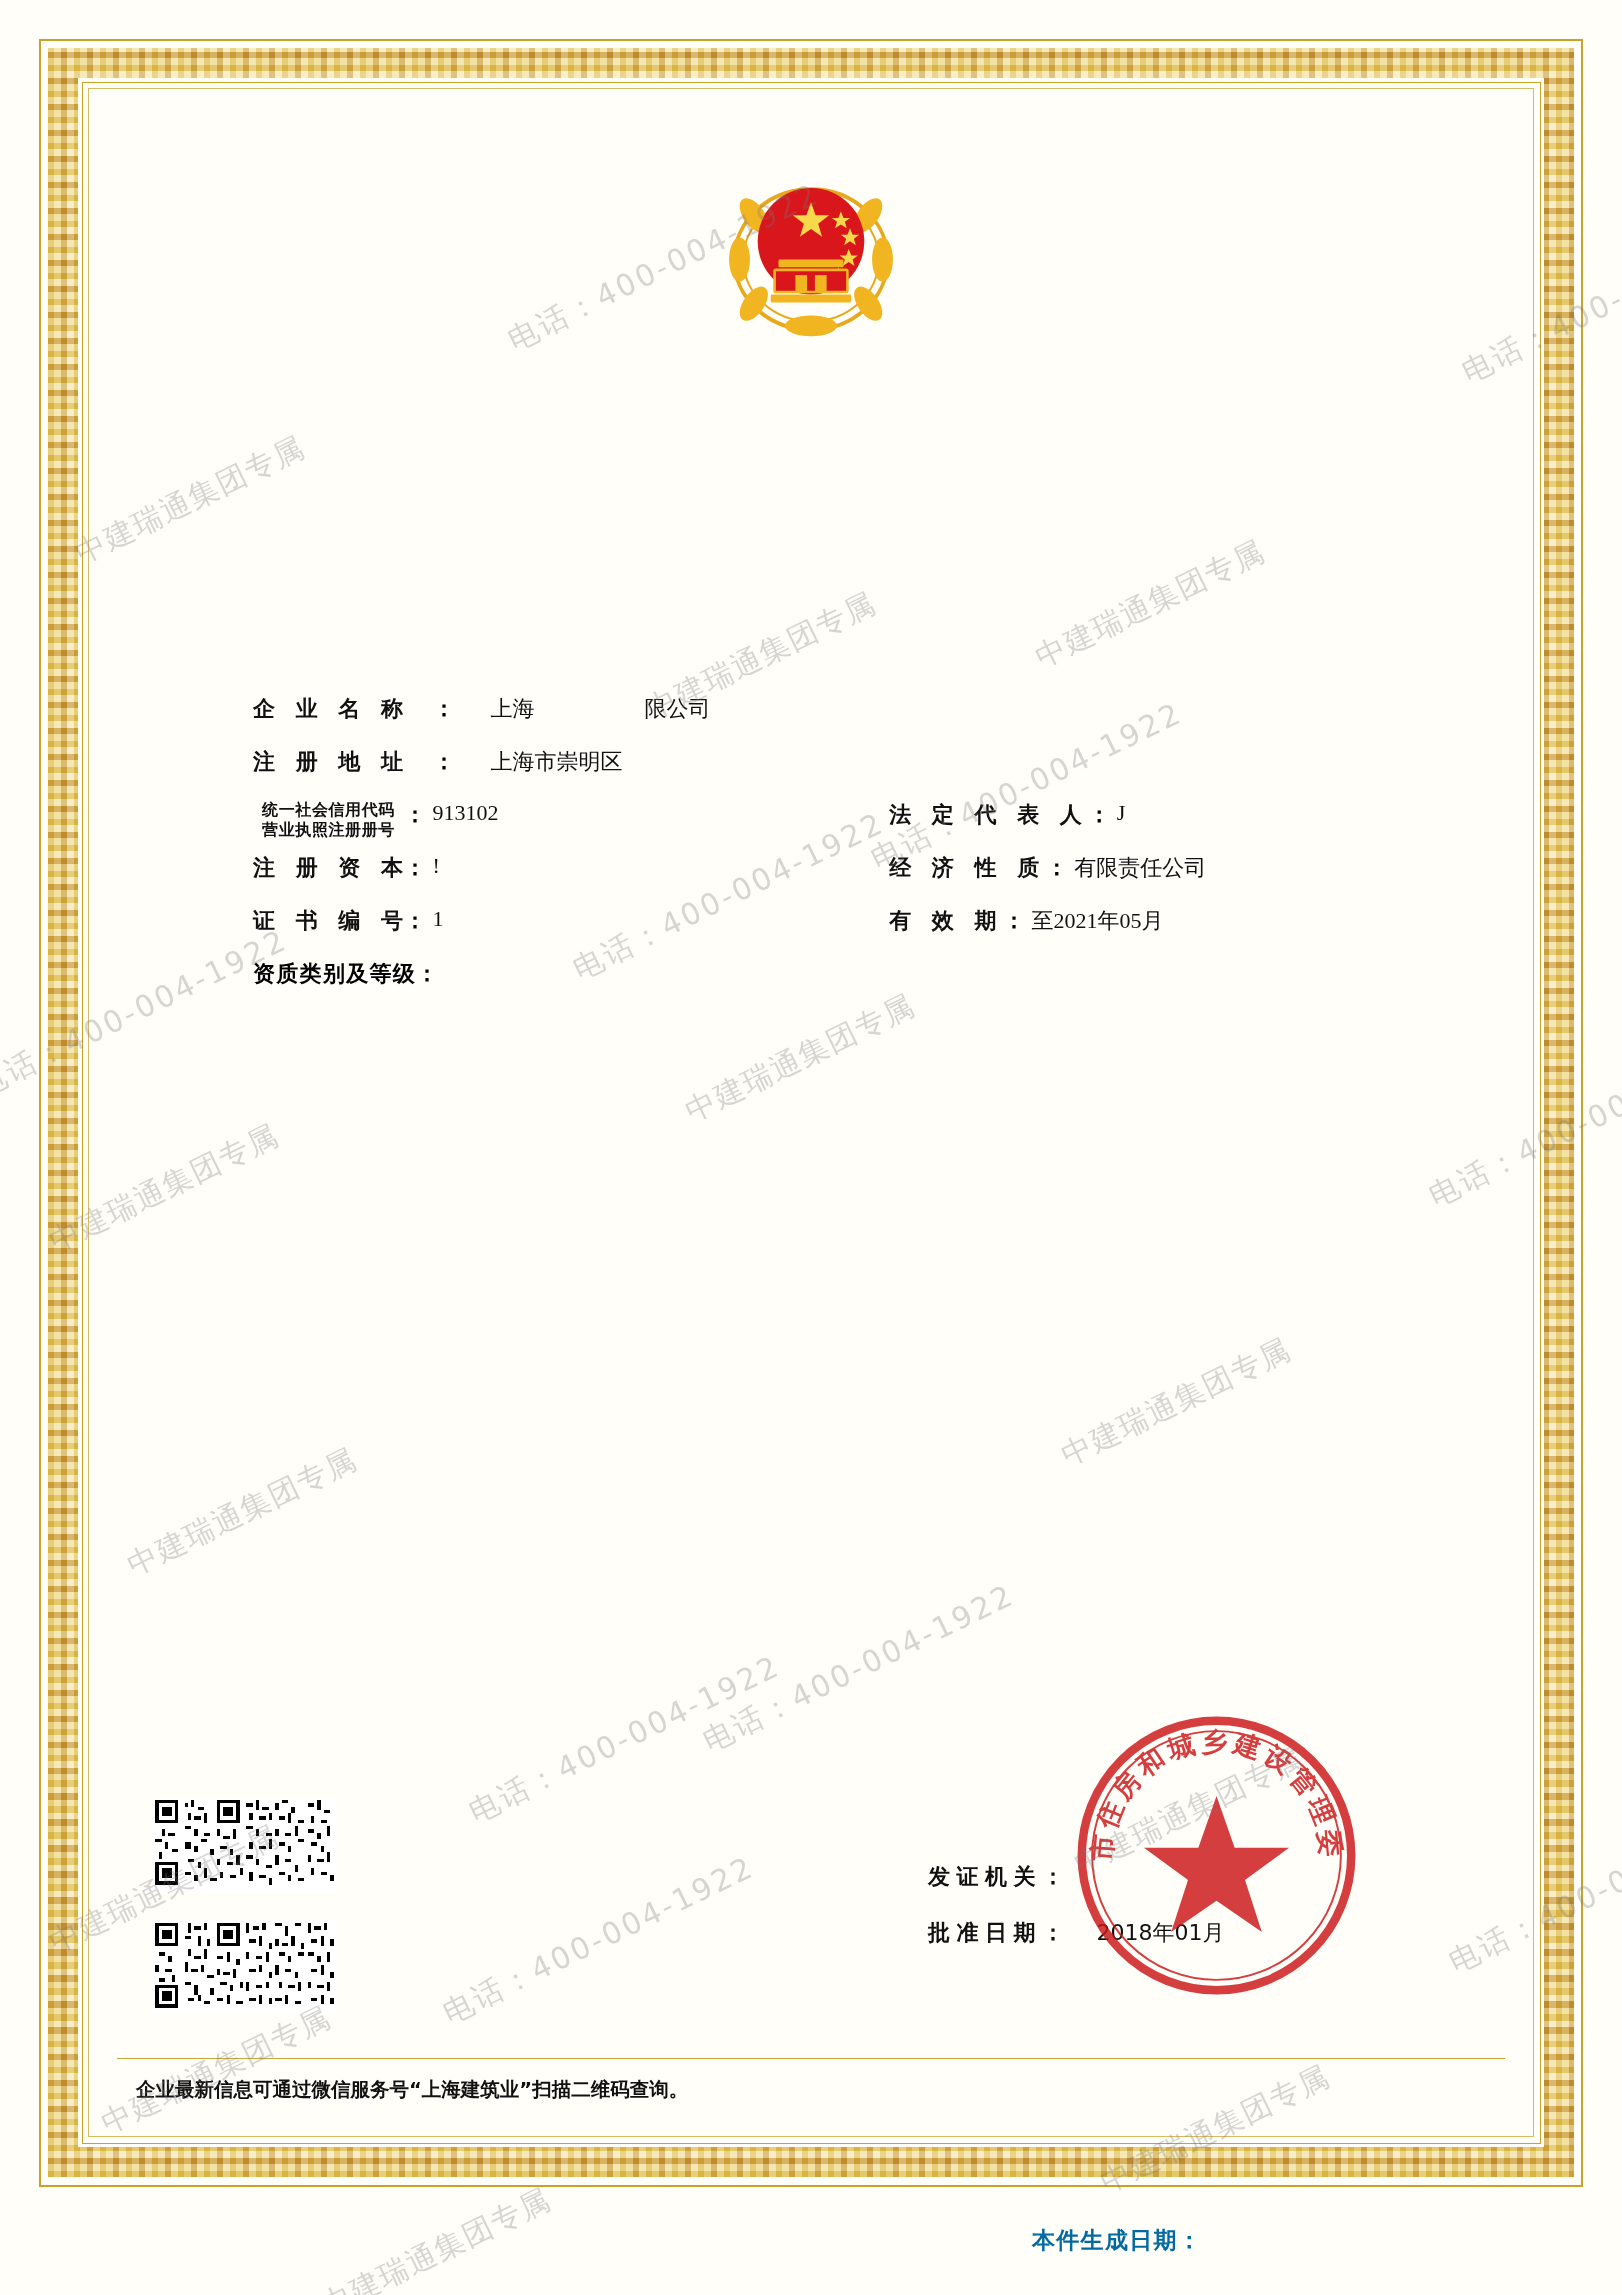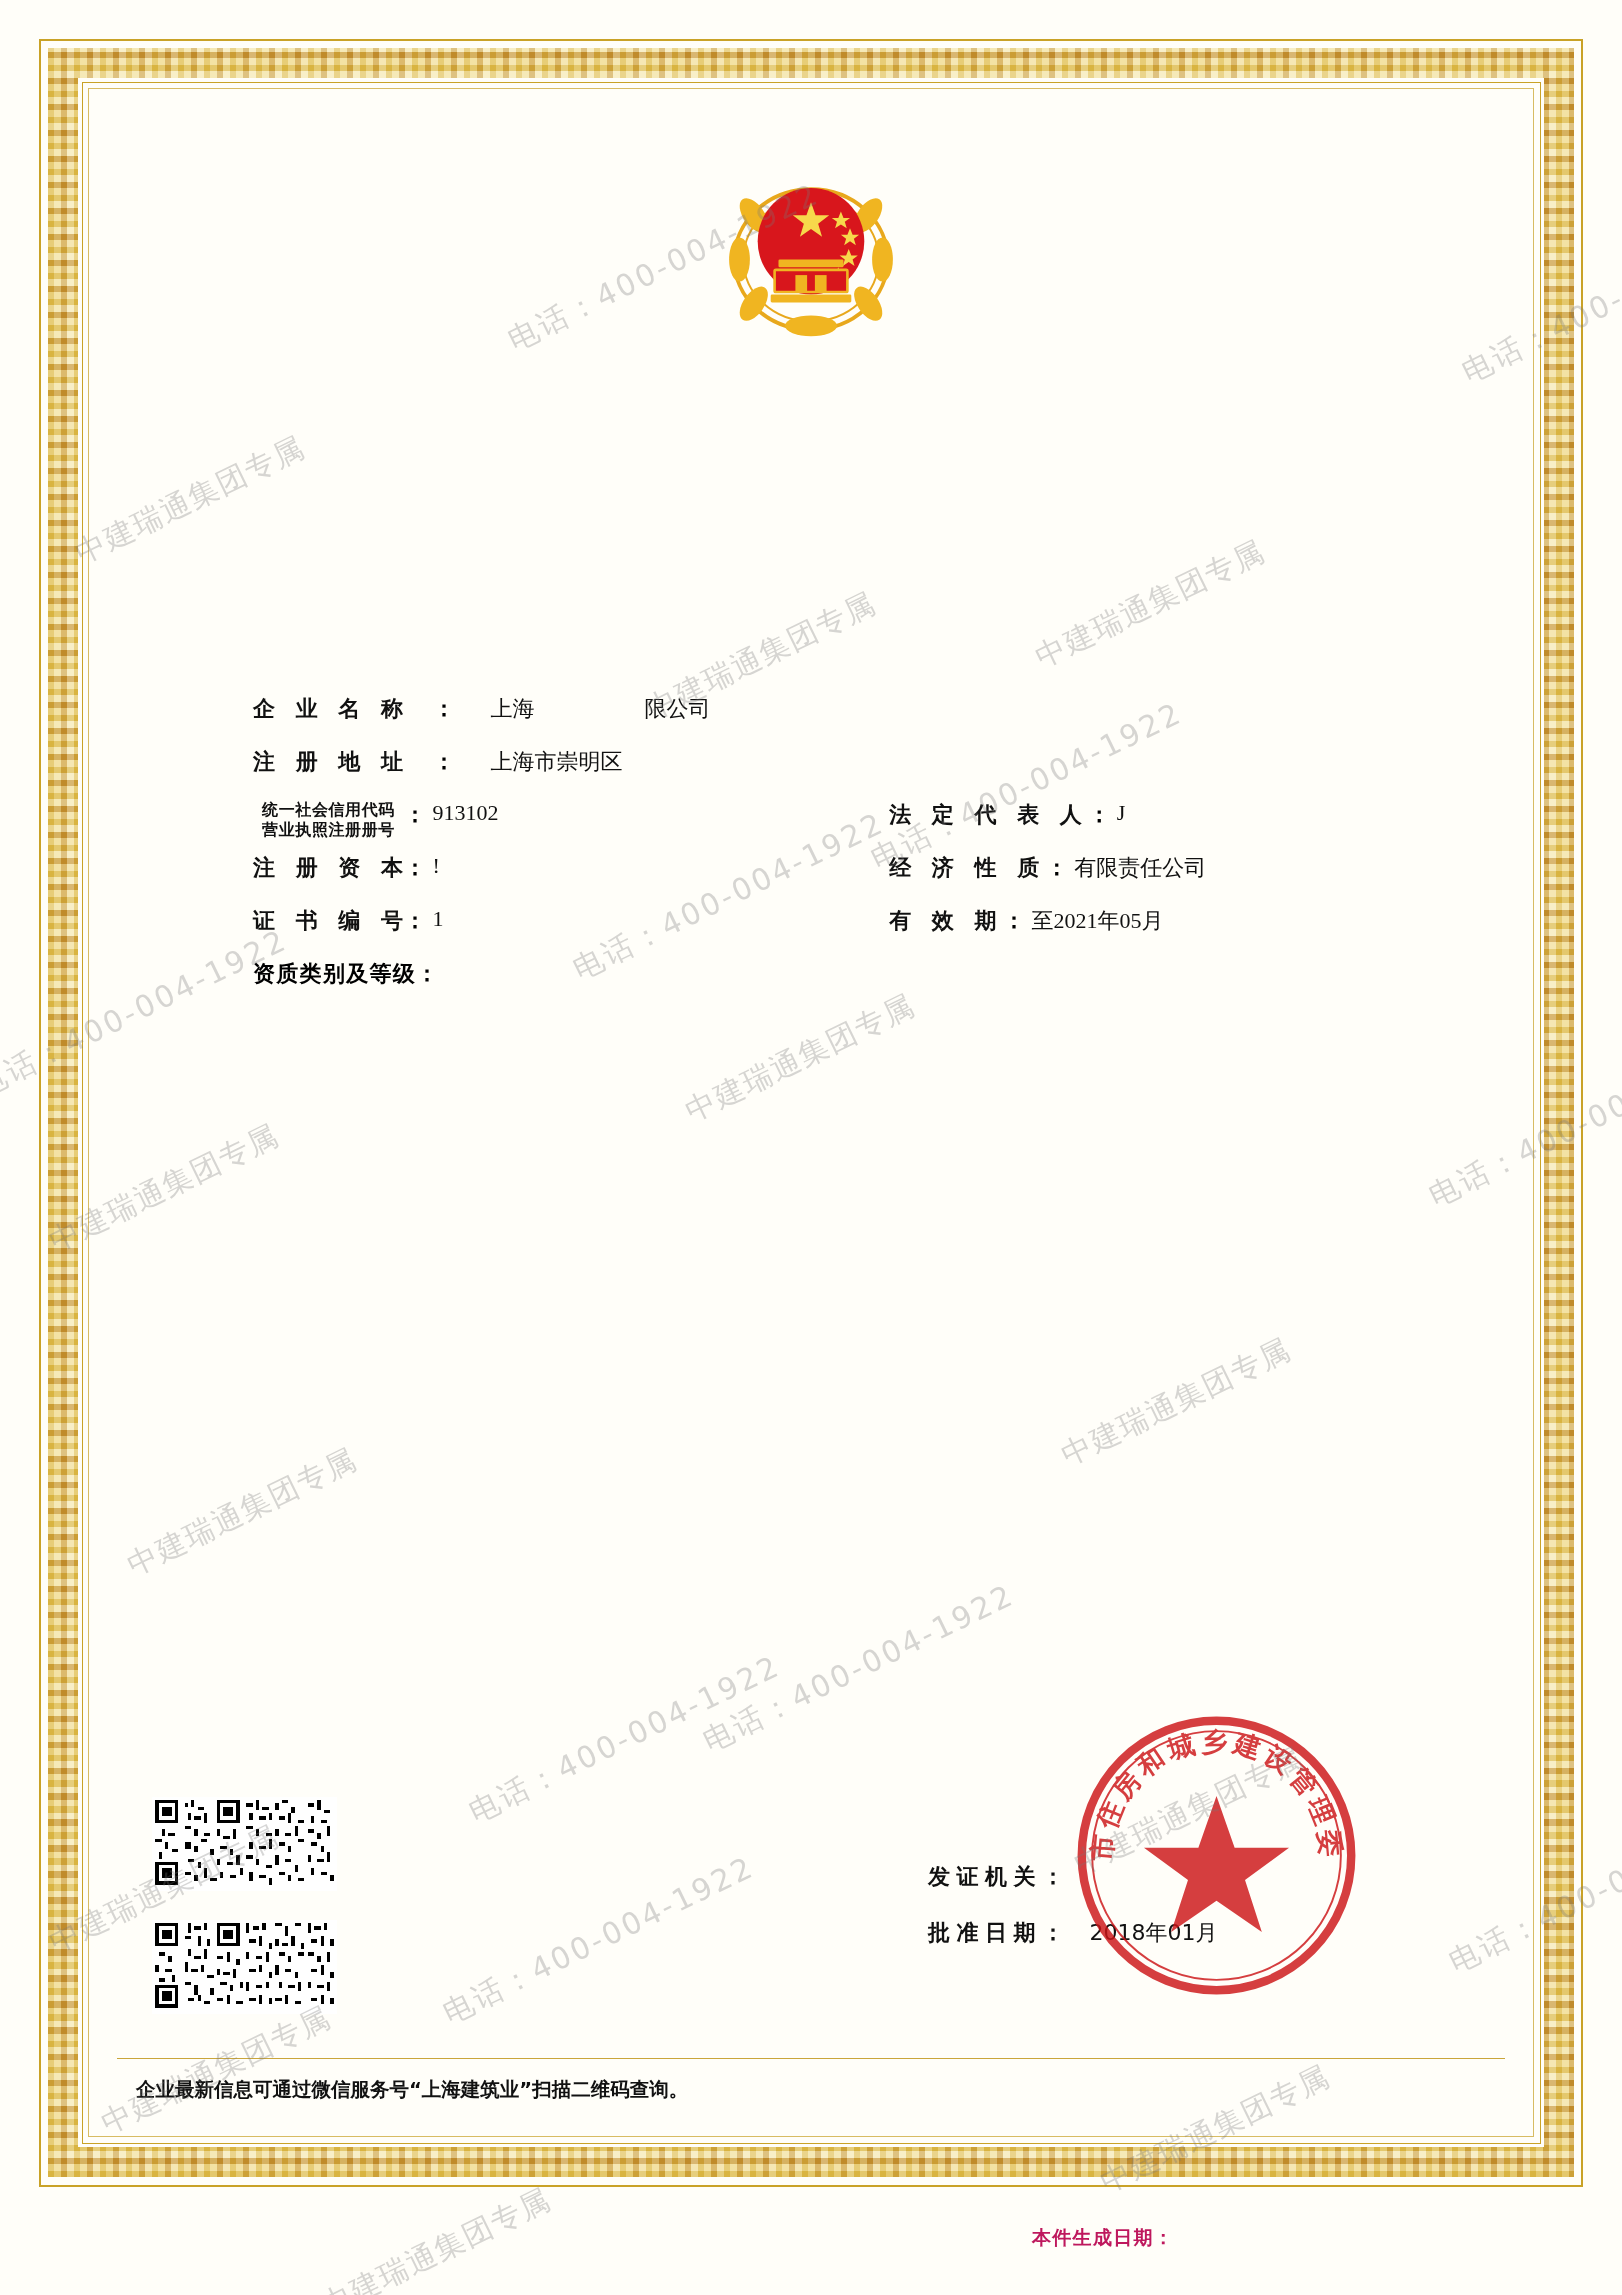--- a/index.html
+++ b/index.html
@@ -198,21 +198,21 @@
   .issuer {
     position: absolute;
     left: 928px;
     top: 1862px;
     font-size: 22px;
     font-weight: 700;
     letter-spacing: 6.5px;
     color: #111;
   }
   .issuer-row { display:flex; align-items:center; margin-bottom: 26px; }
-  .issuer-val { font-weight: 400; letter-spacing: 0; margin-left: 19px; }
+  .issuer-val { font-weight: 400; letter-spacing: 0; margin-left: 26px; }
 
   
   .seal {
     position: absolute;
     left: 1074px;
     top: 1713px;
     width: 285px;
     height: 285px;
     opacity: .82;
   }
@@ -232,22 +232,22 @@
     top: 2058px;
     width: 1388px;
     height: 1.3px;
     background: #caa63a;
   }
 
   .gen-date {
     position: absolute;
     left: 1032px;
     top: 2225px;
-    font-size: 19px;
-    color: #be185d;
+    font-size: 23px;
+    color: #0369a1;
     font-weight: 700;
     letter-spacing: 1.3px;
     text-align: center;
   }
 
   
   .wm-layer {
     position: absolute;
     left: 0; top: 0;
     width: 1622px;

